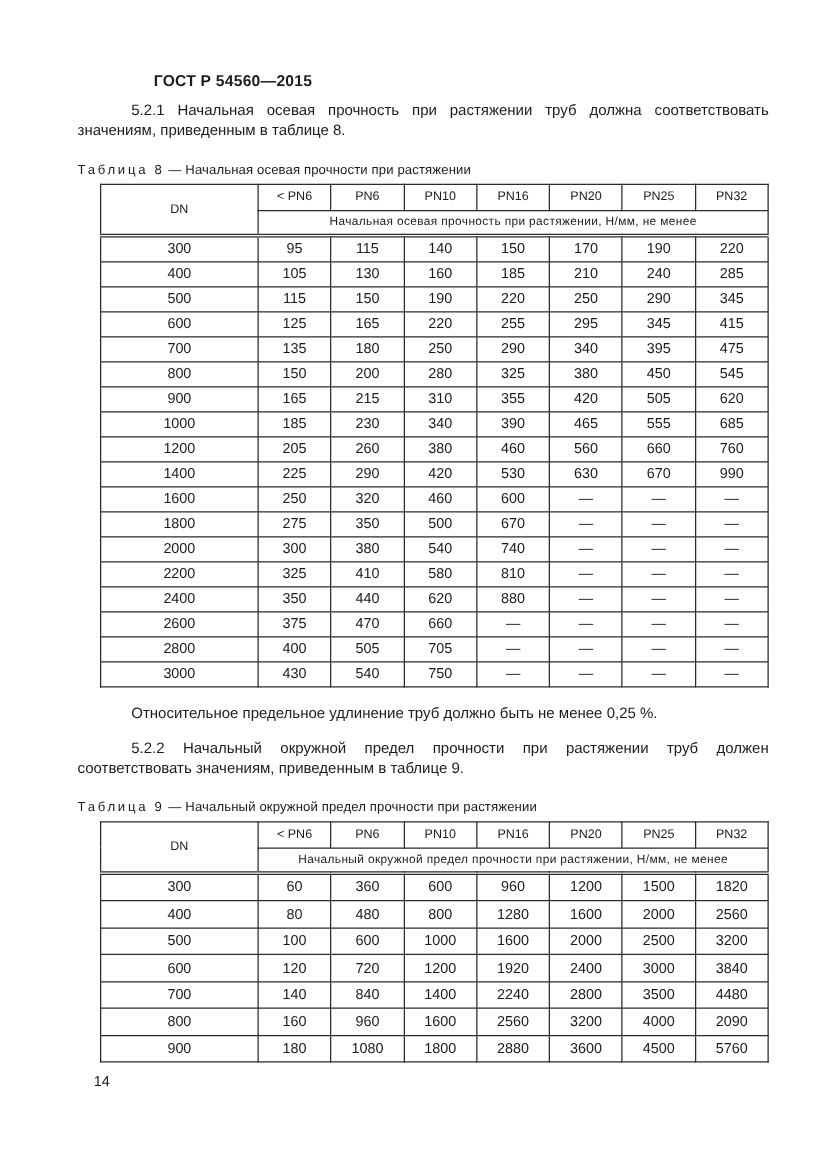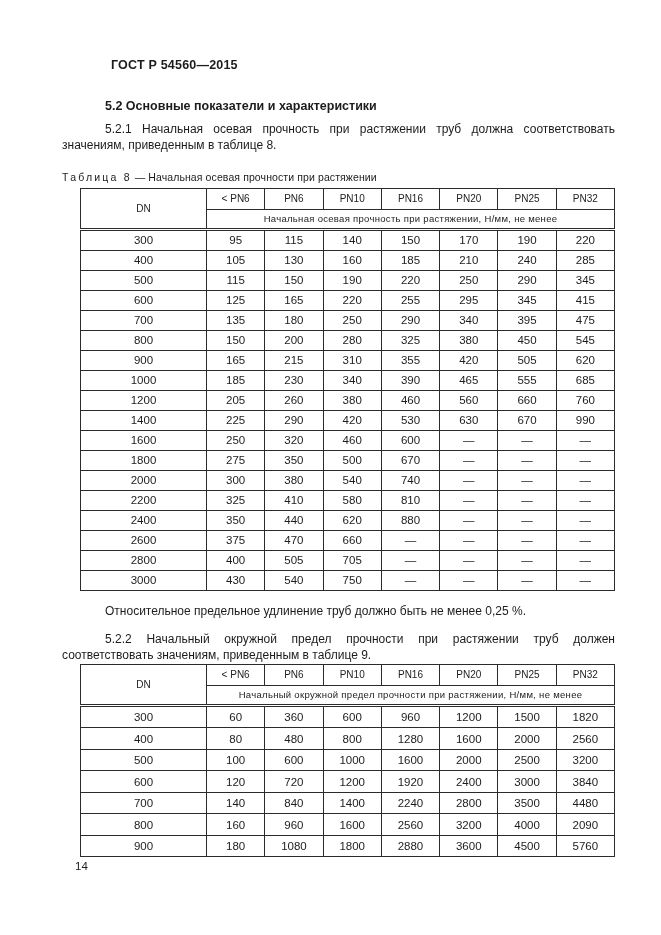--- a/index.html
+++ b/index.html
@@ -13,21 +13,21 @@
   }
   .page {
     box-sizing: border-box;
     width: 661px; height: 935px;
     padding: 58px 46px 0 62px;
     position: relative;
   }
   .doc-header {
     font-size: 12.5px;
     font-weight: bold;
-    margin-left: 4px;
+    margin-left: 16px;
     letter-spacing: 0.2px;
     padding-left: 45px;
   }
   .section-heading {
     font-size: 12.5px;
     font-weight: bold;
     margin: 27px 0 0 43px;
   }
   .para {
     font-size: 12px;
@@ -85,21 +85,20 @@
     font-size: 11.5px;
   }
 </style>
 </head>
 <body>
 
 <div class="page">
 
   <div class="doc-header">ГОСТ Р 54560—2015</div>
 
-  <div class="section-heading">5.2 Основные показатели и характеристики</div>
 
   <p class="para">5.2.1 Начальная осевая прочность при растяжении труб должна соответствовать значениям, приведенным в таблице 8.</p>
 
   <div class="table-caption">
     <span class="cap-label">Таблица 8</span>
     <span class="cap-title">— Начальная осевая прочности при растяжении</span>
   </div>
 
   <table class="gost-table t8">
     <colgroup>
@@ -307,20 +306,24 @@
           <td>—</td>
           <td>—</td>
           <td>—</td>
         </tr>
       </tbody>
   </table>
 
   <p class="para" style="margin-top:13px">Относительное предельное удлинение труб должно быть не менее 0,25 %.</p>
   <p class="para" style="margin-top:12px">5.2.2 Начальный окружной предел прочности при растяжении труб должен соответствовать значениям, приведенным в таблице 9.</p>
 
+  <div class="table-caption">
+    <span class="cap-label">Таблица 9</span>
+    <span class="cap-title">— Начальный окружной предел прочности при растяжении</span>
+  </div>
 
   <table class="gost-table t9">
     <colgroup>
       <col class="c-dn">
         <col>
         <col>
         <col>
         <col>
         <col>
         <col>

